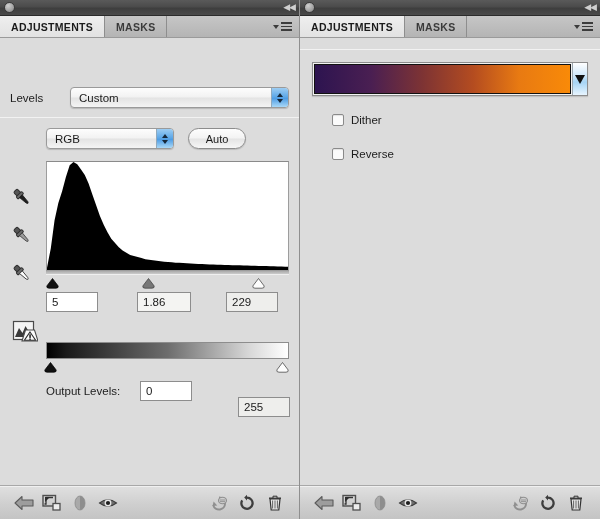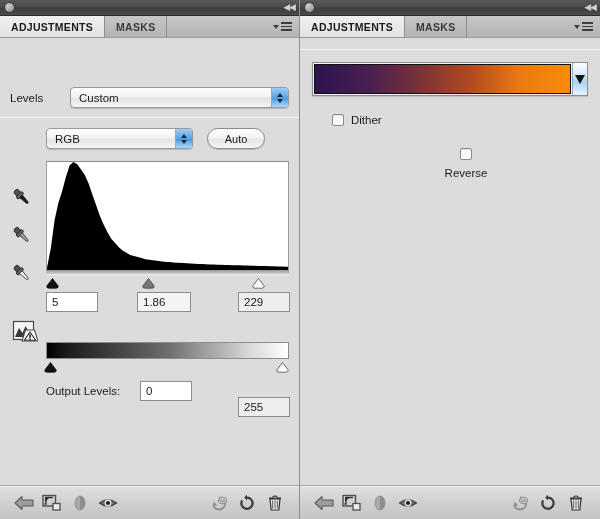--- a/index.html
+++ b/index.html
@@ -115,21 +115,21 @@
     border-top: 4px solid #16283a;
   }
 
   #levels-select { flex: 1; margin-left: 2px; }
 
   
   .hsep { height: 1px; background: #b4b4b4; border-bottom: 1px solid #f2f2f2; margin-top: 9px; }
 
   
   .row-channel { display: flex; align-items: center; padding: 10px 10px 0 46px; gap: 14px; }
-  #channel-select { width: 147px; }
+  #channel-select { width: 128px; }
   .aqua-button {
     height: 21px; min-width: 58px; padding: 0 14px;
     background: linear-gradient(to bottom, #fdfdfd 0%, #f3f3f3 48%, #e4e4e4 52%, #f6f6f6 100%);
     border: 1px solid #8c8c8c; border-radius: 11px;
     display: flex; align-items: center; justify-content: center;
     font-size: 11px; color: #1a1a1a;
     box-shadow: 0 1px 1px rgba(0,0,0,.15);
     cursor: default;
   }
 
@@ -333,21 +333,21 @@
           <path d="M13.5 11 L22.5 11 L26 22 L10 22 Z" fill="#fbfbfb" stroke="#4a4a4a" stroke-width="1.1"></path>
           <path d="M18 13 L23.6 21.2 L12.4 21.2 Z" fill="#f9f9f9" stroke="#2b2b2b" stroke-width="1.1"></path>
           <rect x="17.3" y="15.3" width="1.5" height="3.6" fill="#1a1a1a"></rect>
           <rect x="17.3" y="19.5" width="1.5" height="1.4" fill="#1a1a1a"></rect>
         </svg>
       </div>
 
       <div class="row-inputs">
         <div class="numfield" style="left:0px;">5</div>
         <div class="numfield mid" style="left:91px; width:54px;">1.86</div>
-        <div class="numfield hi" style="left:192px;">229</div>
+        <div class="numfield hi" style="left:180px;">229</div>
       </div>
 
       <div class="outbar"></div>
 
       <div class="out-markers">
         <div class="marker" style="left:-2px;">
           <svg viewBox="0 0 13 11" width="13" height="11">
             <path d="M6.5 0.5 L12.2 8 Q12.6 10.2 10 10.2 L3 10.2 Q0.4 10.2 0.8 8 Z" fill="#111" stroke="#000" stroke-width="0.7"></path>
           </svg>
         </div>
@@ -450,21 +450,21 @@
         <div class="gm-arrow">
             <i></i>
           </div>
       </div>
 
       <div class="cbrow">
         <span class="cbox"></span>
         <span class="cblabel">Dither</span>
       </div>
 
-      <div class="cbrow" style="margin-top:22px;flex-direction:column;">
+      <div class="cbrow" style="margin-top:22px;">
         <span class="cbox"></span>
         <span class="cblabel">Reverse</span>
       </div>
     </div>
 
     <div class="toolbar">
       <div class="tbtn">
         <svg viewBox="0 0 22 18" width="22" height="18">
           <path d="M2 9 L9 2.5 L9 6 L20 6 L20 12 L9 12 L9 15.5 Z" fill="#9d9d9d" stroke="#5b5b5b" stroke-width="1.1" stroke-linejoin="round"></path>
         </svg>

